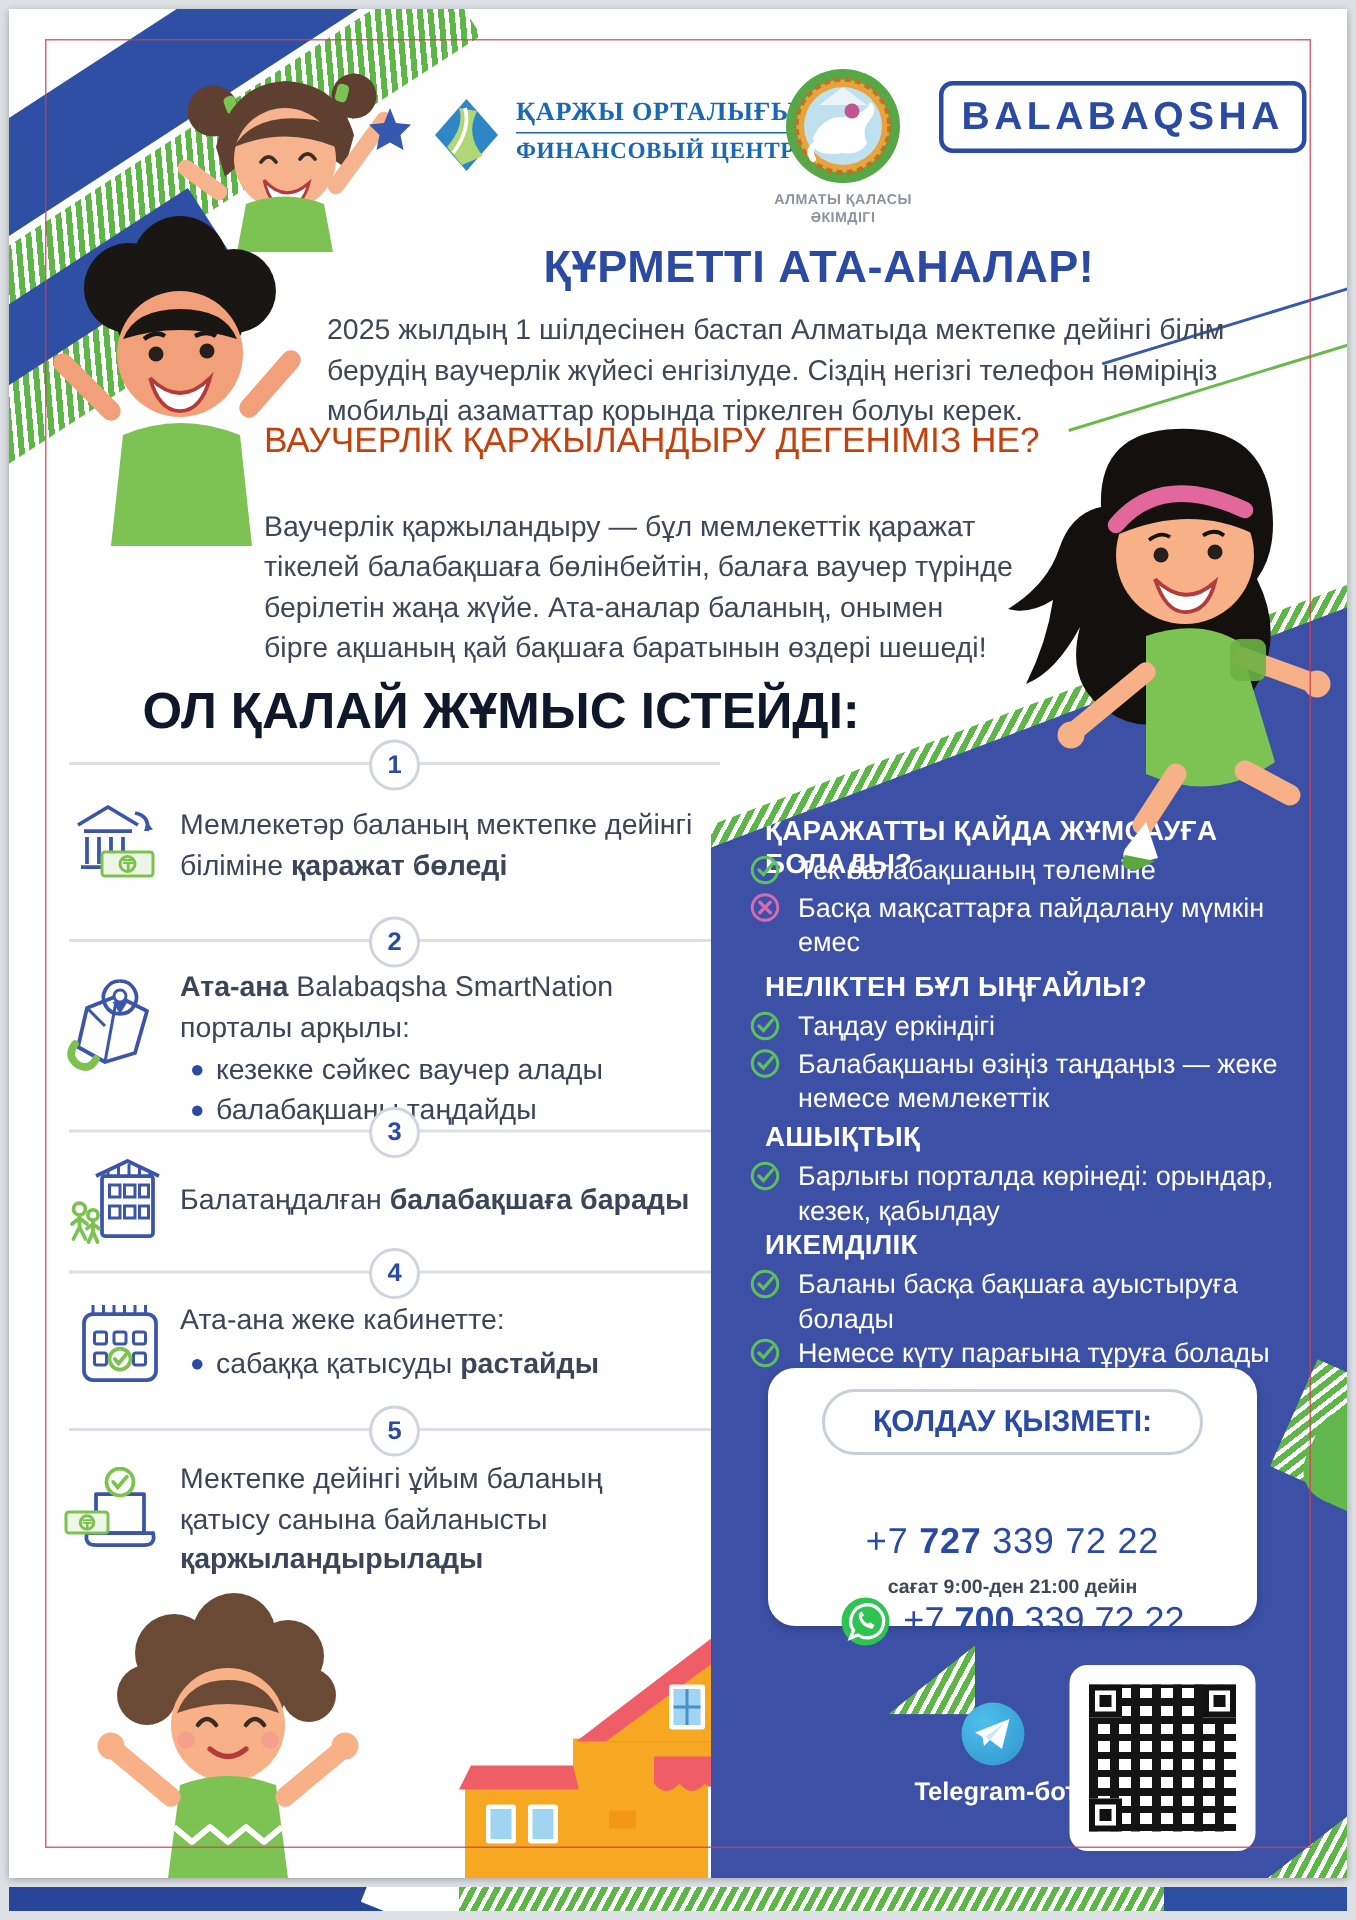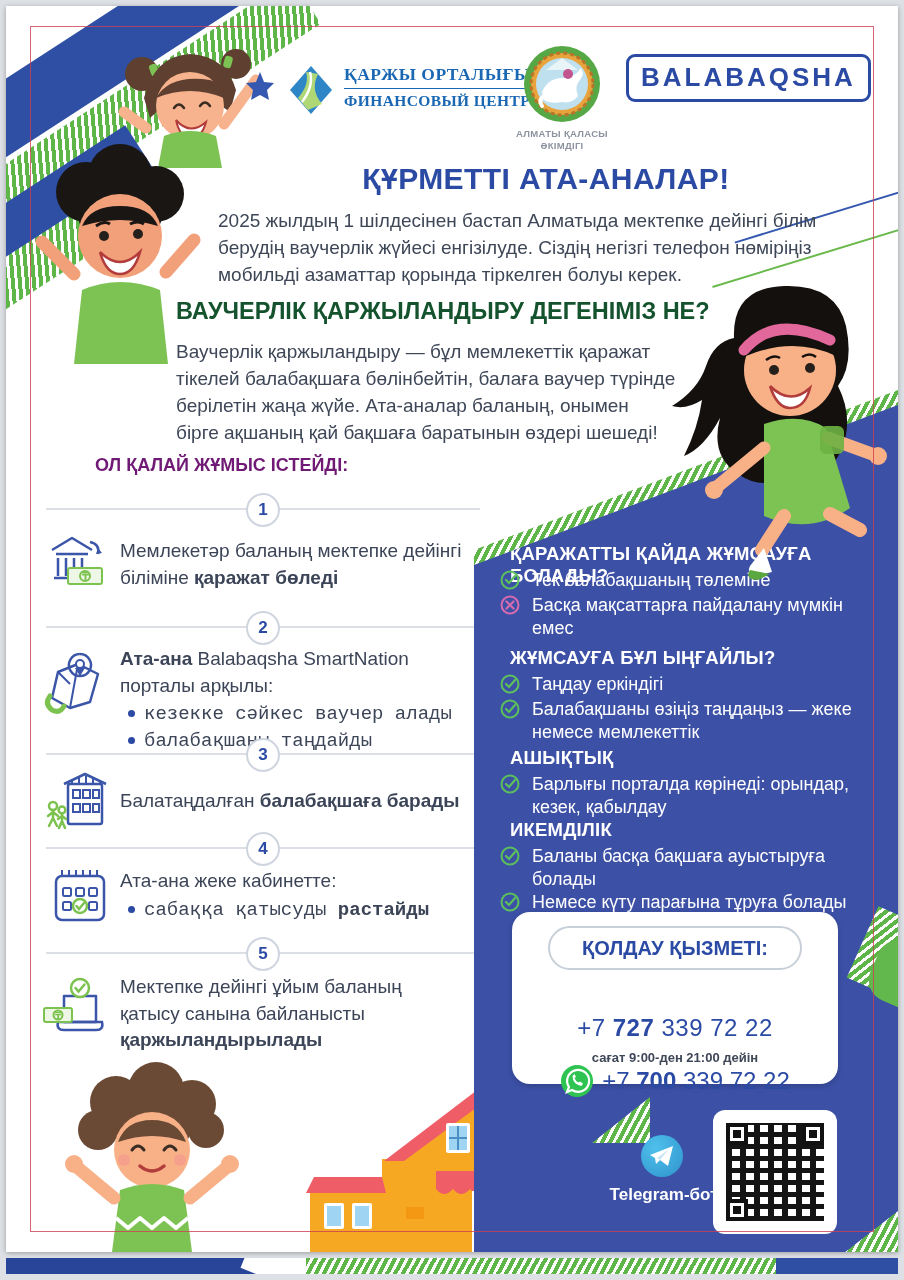--- a/index.html
+++ b/index.html
@@ -25,33 +25,33 @@
   .sn-smart{background:#2b4aa4;color:#fff;font-weight:800;font-size:19px;padding:2px 7px 3px;border-radius:5px;}
   .sn-nation{color:#7ab648;font-weight:800;font-size:19px;}
   .sn-rule{flex:0 0 74px;height:3px;background:#2b4aa4;margin-left:2px;border-radius:2px;}
   .sn-box{border:3px solid #2b4aa4;border-radius:9px;padding:5px 12px 6px;background:#fff;}
   .sn-box span{color:#2b4aa4;font-weight:800;font-size:26px;letter-spacing:3px;}
   
   .h-title{position:absolute;left:210px;top:156px;width:660px;text-align:center;
            color:#2b4aa4;font-size:30px;font-weight:800;letter-spacing:.4px;z-index:4;}
   .p1{position:absolute;left:212px;top:202px;width:660px;color:#3e4757;font-size:19px;
       line-height:1.42;z-index:4;}
-  .h-voucher{position:absolute;left:170px;top:292px;color:#14532d;font-size:23.5px;font-weight:700;z-index:4;}
+  .h-voucher{position:absolute;left:170px;top:274px;color:#c2410c;font-size:23.5px;font-weight:400;z-index:4;}
   .p2{position:absolute;left:170px;top:333px;width:500px;color:#3e4757;font-size:19px;line-height:1.42;z-index:4;}
-  .h-how{position:absolute;left:89px;top:449px;color:#701a75;font-size:18px;font-weight:800;z-index:4;}
+  .h-how{position:absolute;left:89px;top:449px;color:#0f172a;font-size:34px;font-weight:800;z-index:4;}
   
   .step-div{position:absolute;left:40px;width:434px;height:2px;background:#dcdfe5;z-index:4;}
   .step-num{position:absolute;left:240px;width:30px;height:30px;border-radius:50%;background:#fff;
             border:2px solid #cfd5df;color:#2b4aa4;font-weight:800;font-size:17px;
             display:flex;align-items:center;justify-content:center;z-index:5;}
   .step-ic{position:absolute;z-index:4;}
   .step-tx{position:absolute;left:114px;width:356px;color:#3c4558;font-size:19px;line-height:1.4;z-index:4;}
   .step-tx b{font-weight:800;}
   .blt{margin:2px 0 0 6px;padding-left:16px;}
-  .blt li{list-style:none;position:relative;padding-left:2px;font-family:Liberation Mono, monospace;}
+  .blt li{list-style:none;position:relative;padding-left:2px;}
   .blt li::before{content:"";position:absolute;left:-14px;top:9px;width:7px;height:7px;border-radius:50%;background:#2b4aa4;}
   
   .panel-edge{position:absolute;left:468px;top:372px;width:424px;height:240px;z-index:3;
               clip-path:polygon(0 172px,424px 12px,424px 46px,0 206px);}
   .panel{position:absolute;left:468px;top:389px;width:424px;height:857px;background:#3c50a6;z-index:4;
          clip-path:polygon(0 170px,424px 10px,424px 857px,0 857px);}
   .sec-t{position:absolute;left:36px;color:#ffffff;font-size:18.5px;font-weight:800;letter-spacing:.2px;}
   .row{position:absolute;left:26px;width:352px;display:flex;gap:12px;color:#fff;font-size:18px;line-height:1.28;}
   .cicon{flex:0 0 20px;margin-top:1px;}
   
@@ -270,21 +270,21 @@
         <span>Тек балабақшаның төлеміне</span>
       </div>
       <div class="row" style="top:199px;">
         <svg class="cicon" width="20" height="20" viewBox="0 0 20 20">
             <circle cx="10" cy="10" r="8.5" fill="none" stroke="#d66bb0" stroke-width="2"></circle>
             <path d="M6.5,6.5 l7,7 M13.5,6.5 l-7,7" stroke="#d66bb0" stroke-width="2.2" stroke-linecap="round"></path>
           </svg>
         <span>Басқа мақсаттарға пайдалану мүмкін емес</span>
       </div>
 
-      <div class="sec-t" style="top:252px;">ЖҰМСАУҒА БҰЛ ЫҢҒАЙЛЫ?</div>
+      <div class="sec-t" style="top:252px;">НЕЛІКТЕН БҰЛ ЫҢҒАЙЛЫ?</div>
       <div class="row" style="top:278px;">
         <svg class="cicon" width="20" height="20" viewBox="0 0 20 20">
             <circle cx="10" cy="10" r="8.5" fill="none" stroke="#5cc05c" stroke-width="2"></circle>
             <path d="M6,10 l3,3 l6,-7" fill="none" stroke="#5cc05c" stroke-width="2.2" stroke-linecap="round"></path>
           </svg>
         <span>Таңдау еркіндігі</span>
       </div>
       <div class="row" style="top:303px;">
         <svg class="cicon" width="20" height="20" viewBox="0 0 20 20">
             <circle cx="10" cy="10" r="8.5" fill="none" stroke="#5cc05c" stroke-width="2"></circle>

